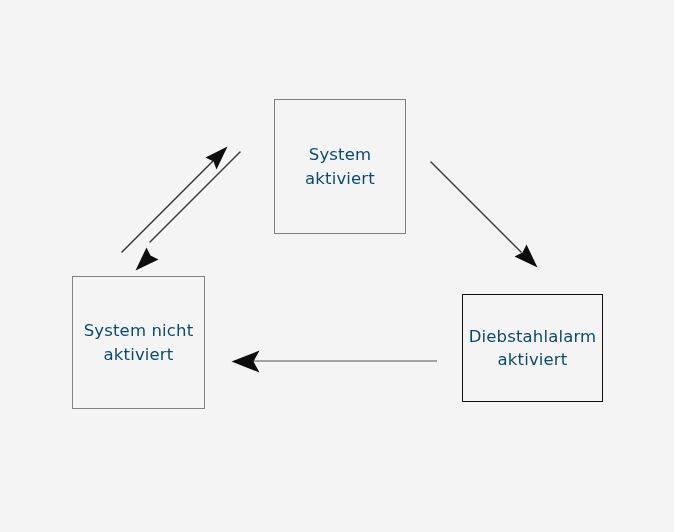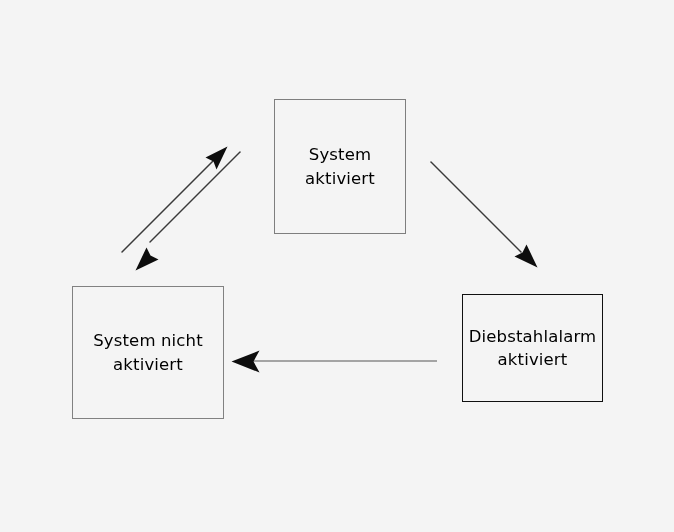--- a/index.html
+++ b/index.html
@@ -31,35 +31,35 @@
     box-sizing: border-box;
     background: #f4f4f4;
     display: flex;
     align-items: center;
     justify-content: center;
     text-align: center;
   }
   .state-box .state-label {
     font-size: 16.5px;
     line-height: 1.42;
-    color: #000000;
+    color: #0c4a6e;
     letter-spacing: 0.15px;
     white-space: pre-line;
   }
   #box-system-aktiviert {
     left: 274px;
     top: 99px;
     width: 132px;
     height: 135px;
     border: 1.4px solid #7e7e7e;
   }
   #box-system-nicht-aktiviert {
     left: 72px;
-    top: 286px;
-    width: 152px;
+    top: 276px;
+    width: 133px;
     height: 133px;
     border: 1.4px solid #818181;
   }
   #box-diebstahlalarm-aktiviert {
     left: 462px;
     top: 294px;
     width: 141px;
     height: 108px;
     border: 1.4px solid #101010;
   }

